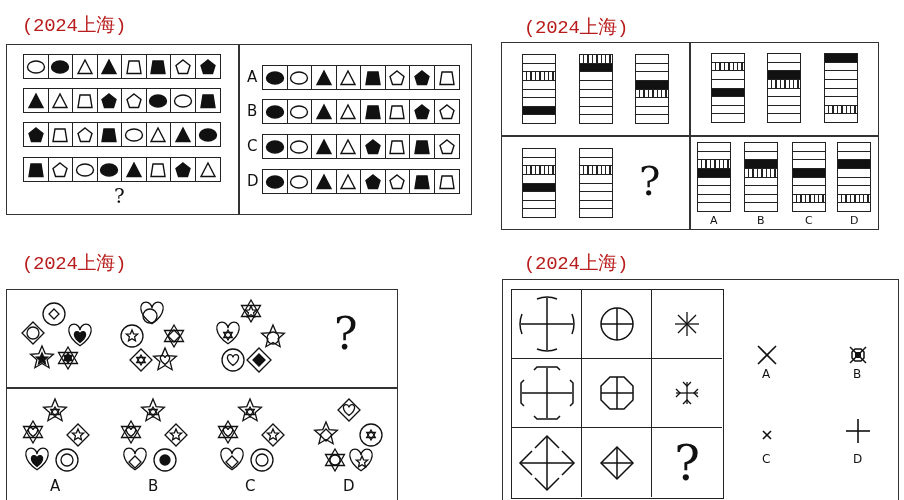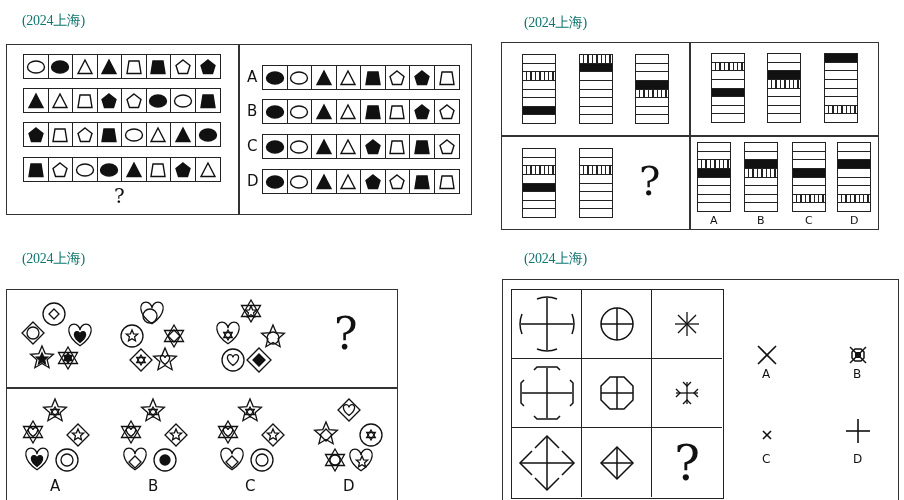--- a/index.html
+++ b/index.html
@@ -1,19 +1,19 @@
 <!DOCTYPE html>
 <html><head>
 <meta charset="utf-8">
 <style>
   * { box-sizing: border-box; margin: 0; padding: 0; }
   html, body { width: 904px; height: 500px; background: #ffffff; overflow: hidden; }
   body { position: relative; font-family: "Liberation Sans", "DejaVu Sans", sans-serif; color: #111; }
   .abs { position: absolute; }
-  .title { position: absolute; font-size: 14px; color: #0f766e; font-family: Liberation Serif, serif; letter-spacing: -0.3px; }
+  .title { position: absolute; font-size: 19px; color: #b91c1c; font-family: Liberation Mono, monospace; letter-spacing: -0.3px; }
   .panel { position: absolute; border: 1.5px solid #333; background: #fff; }
   .vline { position: absolute; width: 1.5px; background: #333; }
   .hline { position: absolute; height: 1.5px; background: #333; }
 
   
   .shape-row { position: absolute; display: flex; border: 1.5px solid #222; height: 25px; }
   .shape-cell { width: 24.5px; height: 100%; border-right: 1.5px solid #222; display: flex; align-items: center; justify-content: center; }
   .shape-cell:last-child { border-right: none; }
   .shape-cell svg { width: 20px; height: 18px; }
   .row-label { position: absolute; font-size: 15px; font-family: "DejaVu Sans", sans-serif; }

